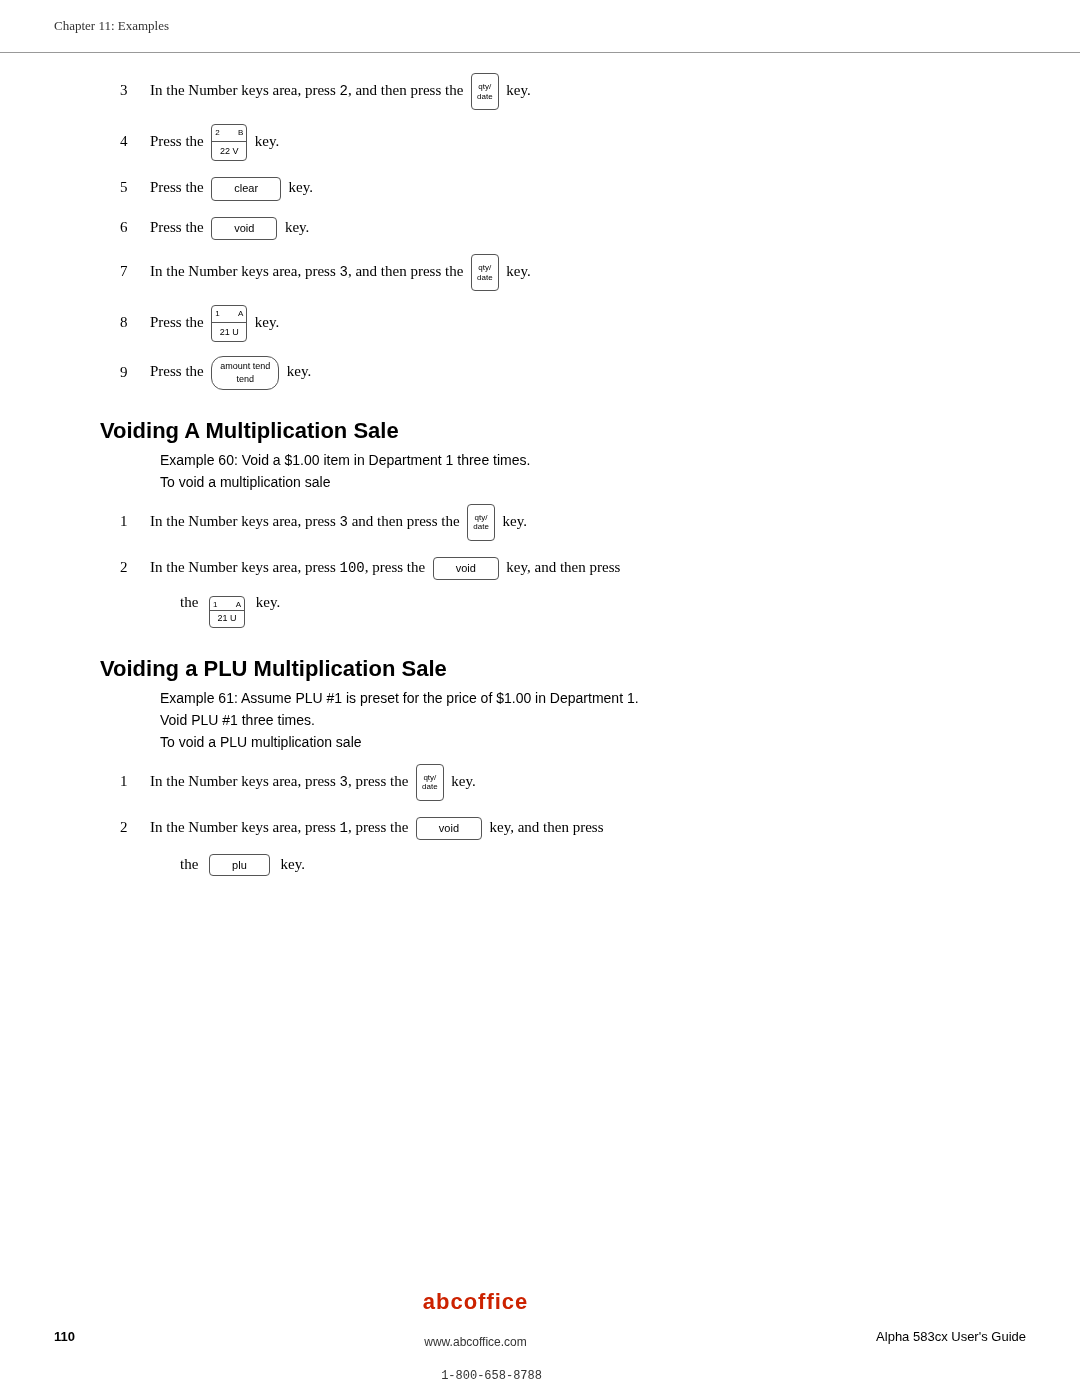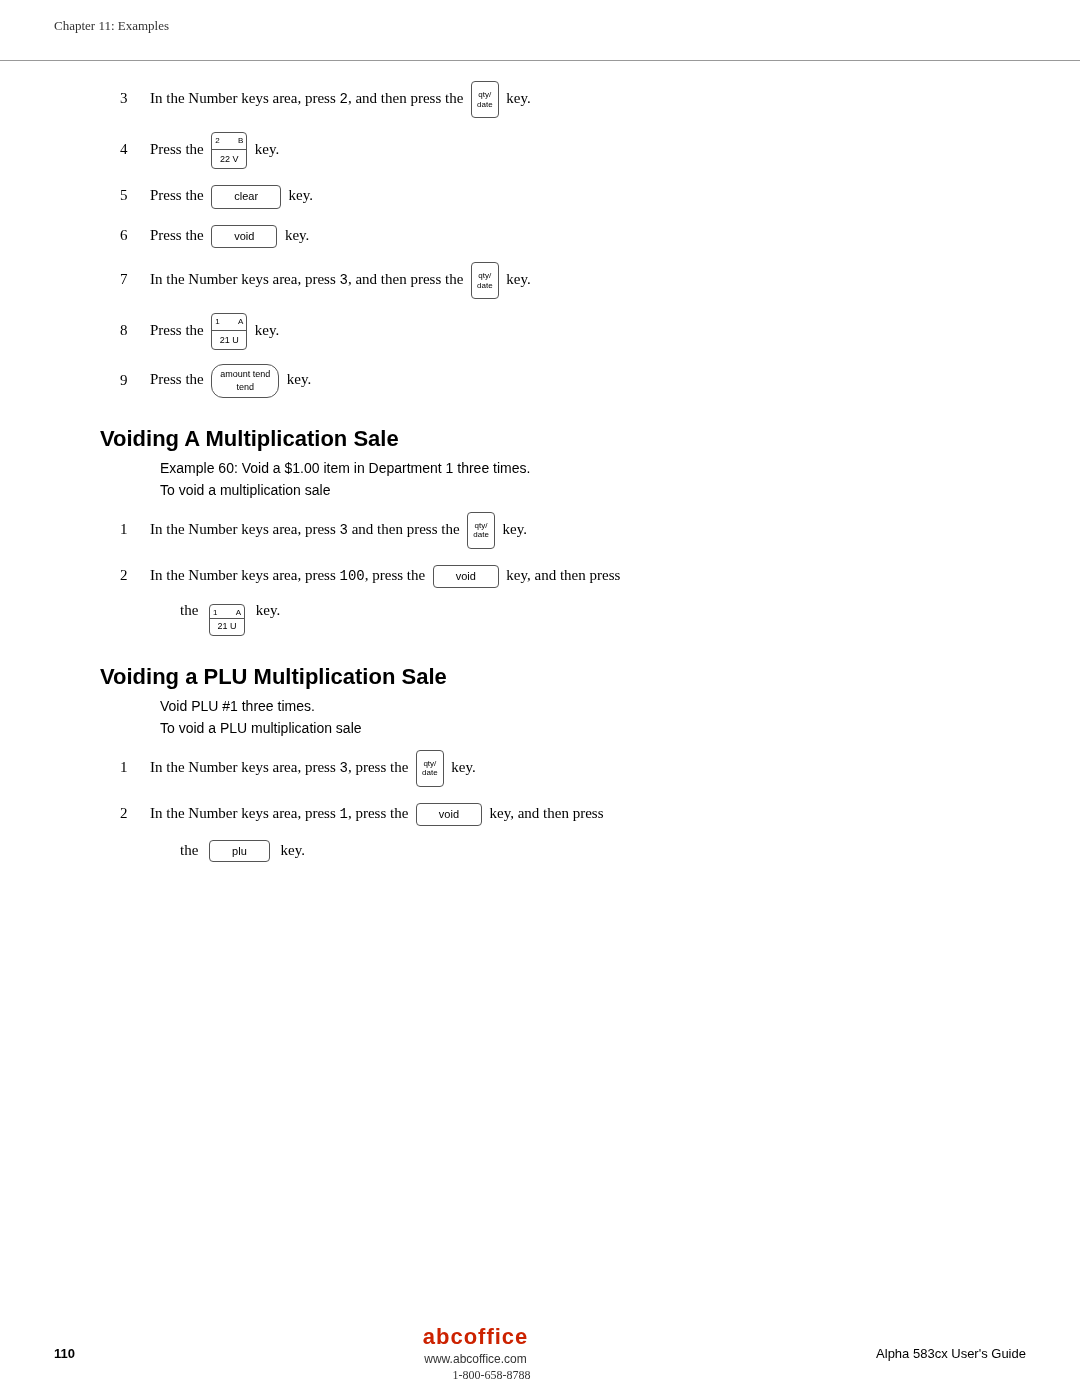--- a/index.html
+++ b/index.html
@@ -10,21 +10,21 @@
       color: #000;
       width: 1080px;
       min-height: 1397px;
       position: relative;
     }
 
     .page-header {
       display: flex;
       justify-content: space-between;
       align-items: center;
-      padding: 18px 54px 26px 54px;
+      padding: 18px 54px 18px 54px;
       border-bottom: 1px solid #999;
       font-size: 13px;
       color: #333;
     }
 
     .page-content {
       padding: 20px 100px 80px 100px;
     }
 
     
@@ -189,21 +189,21 @@
     }
 
     .footer-center {
       font-size: 12px;
       font-family: Arial, sans-serif;
       color: #333;
     }
 
     .footer-right {
       font-size: 12px;
-      font-family: Liberation Serif, serif;
+      font-family: Liberation Mono, monospace;
       color: #333;
       margin-left: 32px;
     }
 
     .indent-line {
       padding-left: 80px;
       margin-bottom: 14px;
       display: flex;
       align-items: baseline;
       gap: 7px;
@@ -342,20 +342,21 @@
             <span>A</span>
           </span>
         <span class="key-dept-bottom">21&nbsp;U</span>
       </span>
       <span class="step-text">&nbsp;key.</span>
     </div>
   </div>
 
   <div>
     <h2 class="section-title">Voiding a PLU Multiplication Sale</h2>
+    <p class="example-note">Example 61:  Assume PLU #1 is preset for the price of $1.00 in Department 1.</p>
     <p class="example-note" style="padding-left:60px; margin-bottom:6px;">Void PLU #1 three times.</p>
     <p class="to-note">To void a PLU multiplication sale</p>
 
     <div class="step-line">
       <span class="step-number">1</span>
       <span class="step-text">
         In the Number keys area, press <code>3</code>, press the&nbsp;
         <span class="key-qty inline-key">
           <span style="font-size:8px;line-height:1.2;">qty/</span>
           <span style="font-size:8px;line-height:1.2;">date</span>
@@ -376,21 +377,21 @@
       <span class="step-text">the&nbsp;</span>
       <span class="key inline-key" style="font-size:11px;font-family:Arial,sans-serif; min-width:32px;">plu</span>
       <span class="step-text">&nbsp;key.</span>
     </div>
   </div>
 
 </div>
 
 <div class="page-footer">
   <span style="font-size:13px; font-family:Arial,sans-serif;font-weight:bold;">110</span>
-  <div style="display:flex;flex-direction:column;align-items:center;gap:2px;">
+  <div style="display:flex;flex-direction:column;align-items:center;gap:20px;">
     <span class="footer-logo">
       <span style="color:#cc2200;">abc</span><span>office</span>
     </span>
     <span class="footer-center">www.abcoffice.com</span>
     <span class="footer-right">1-800-658-8788</span>
   </div>
   <span style="font-size:13px; font-family:Arial,sans-serif;">Alpha 583cx  User's Guide</span>
 </div>
 
 </body></html>

